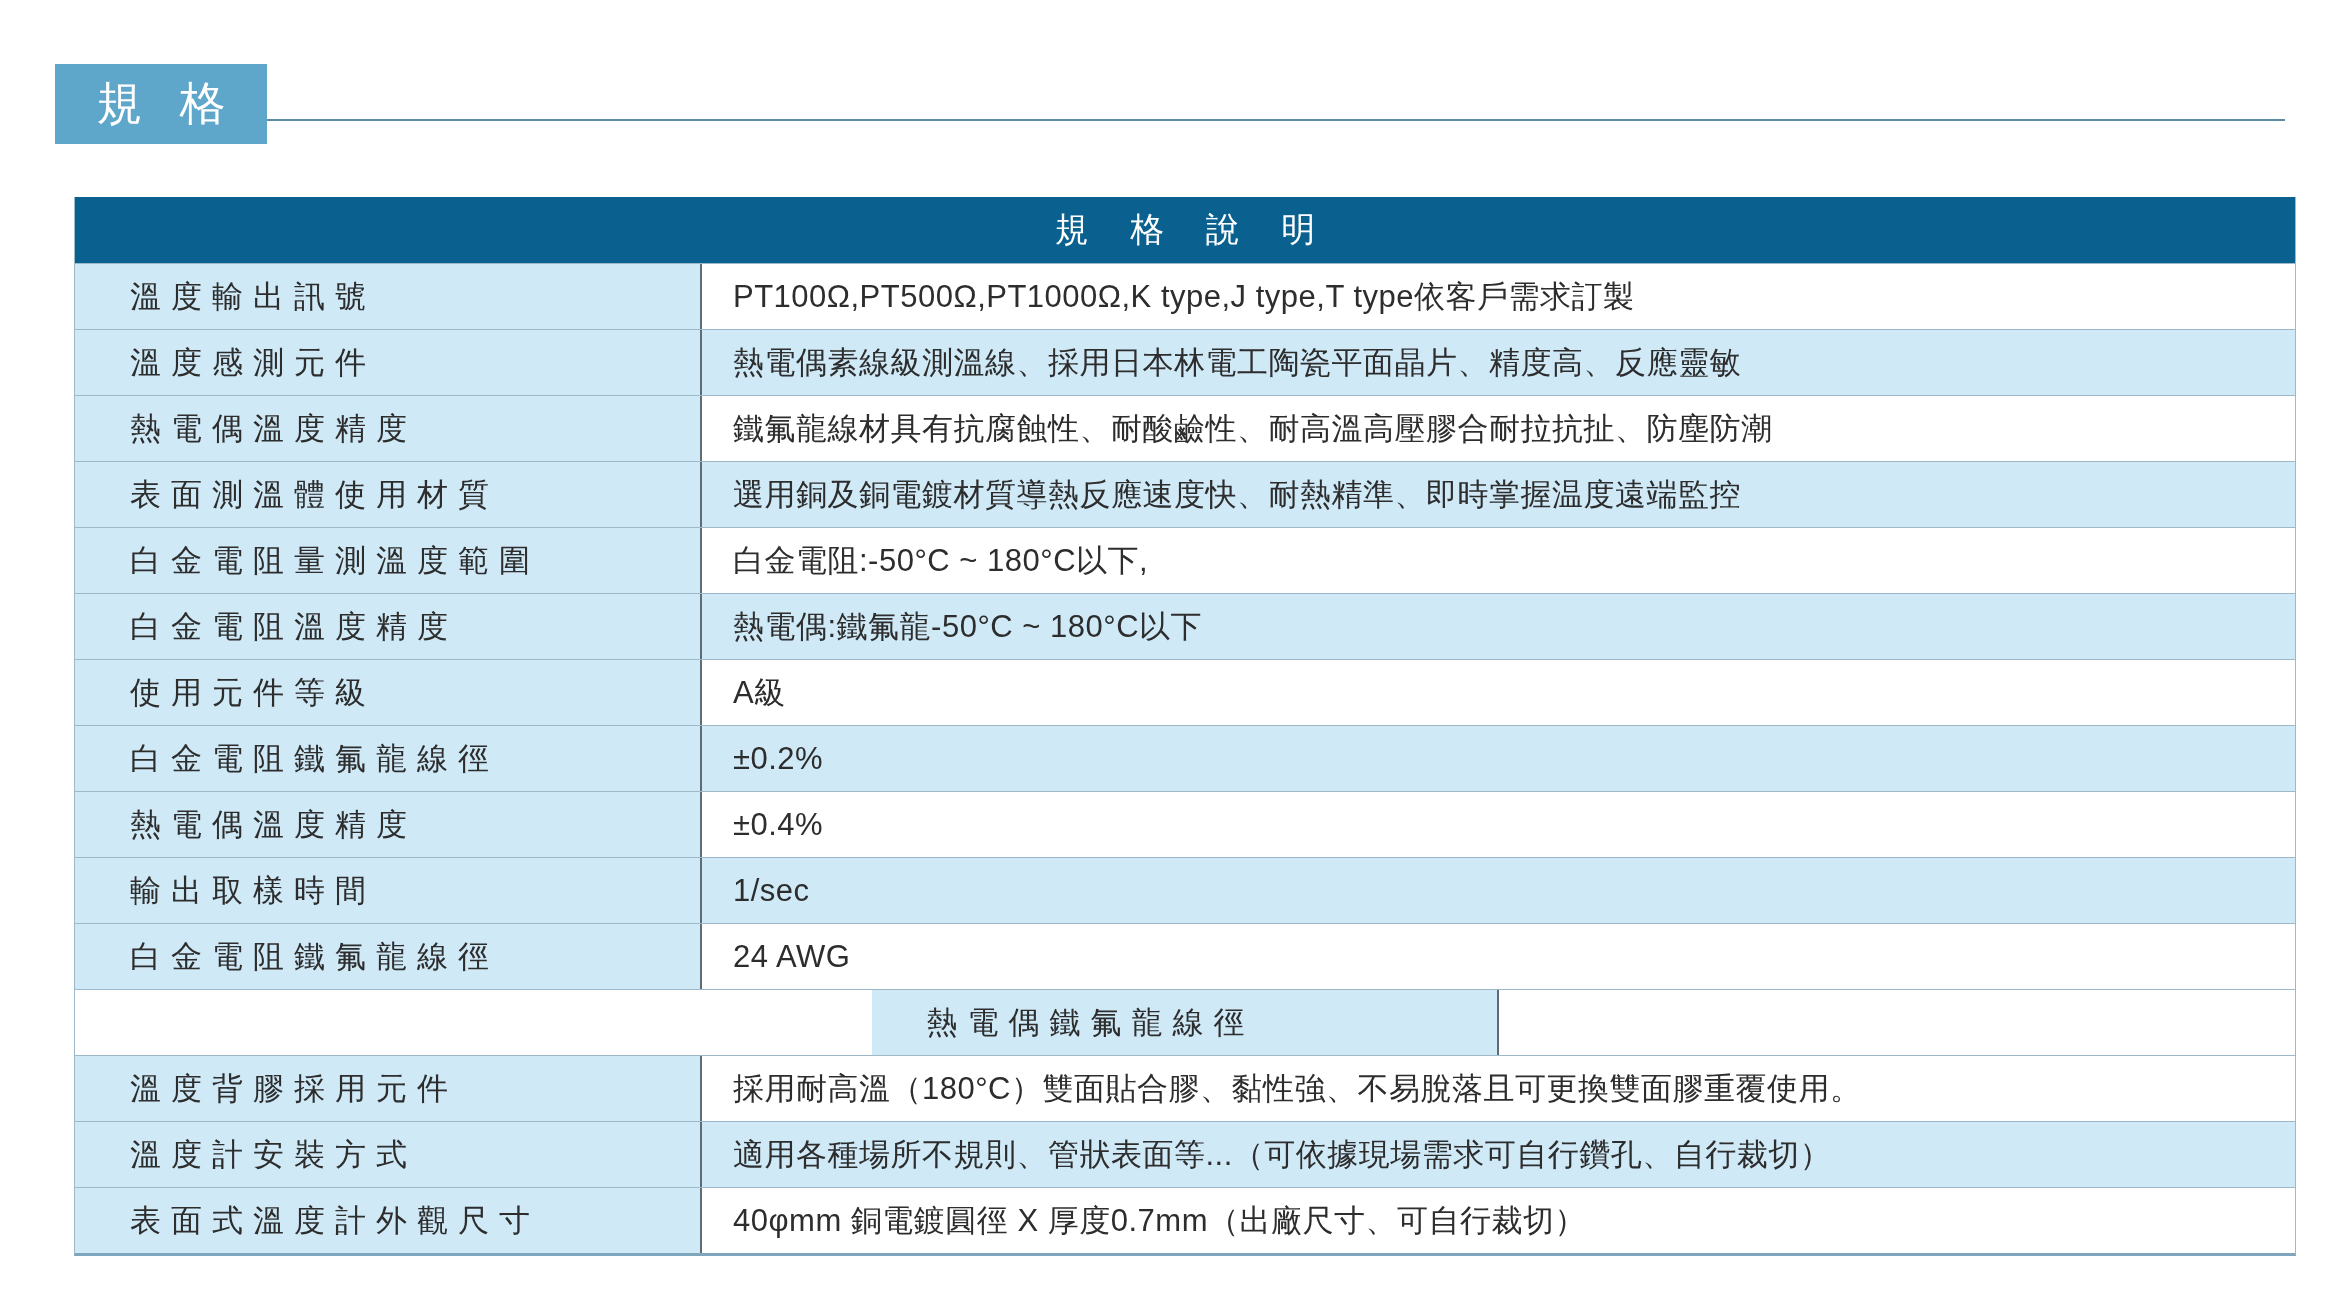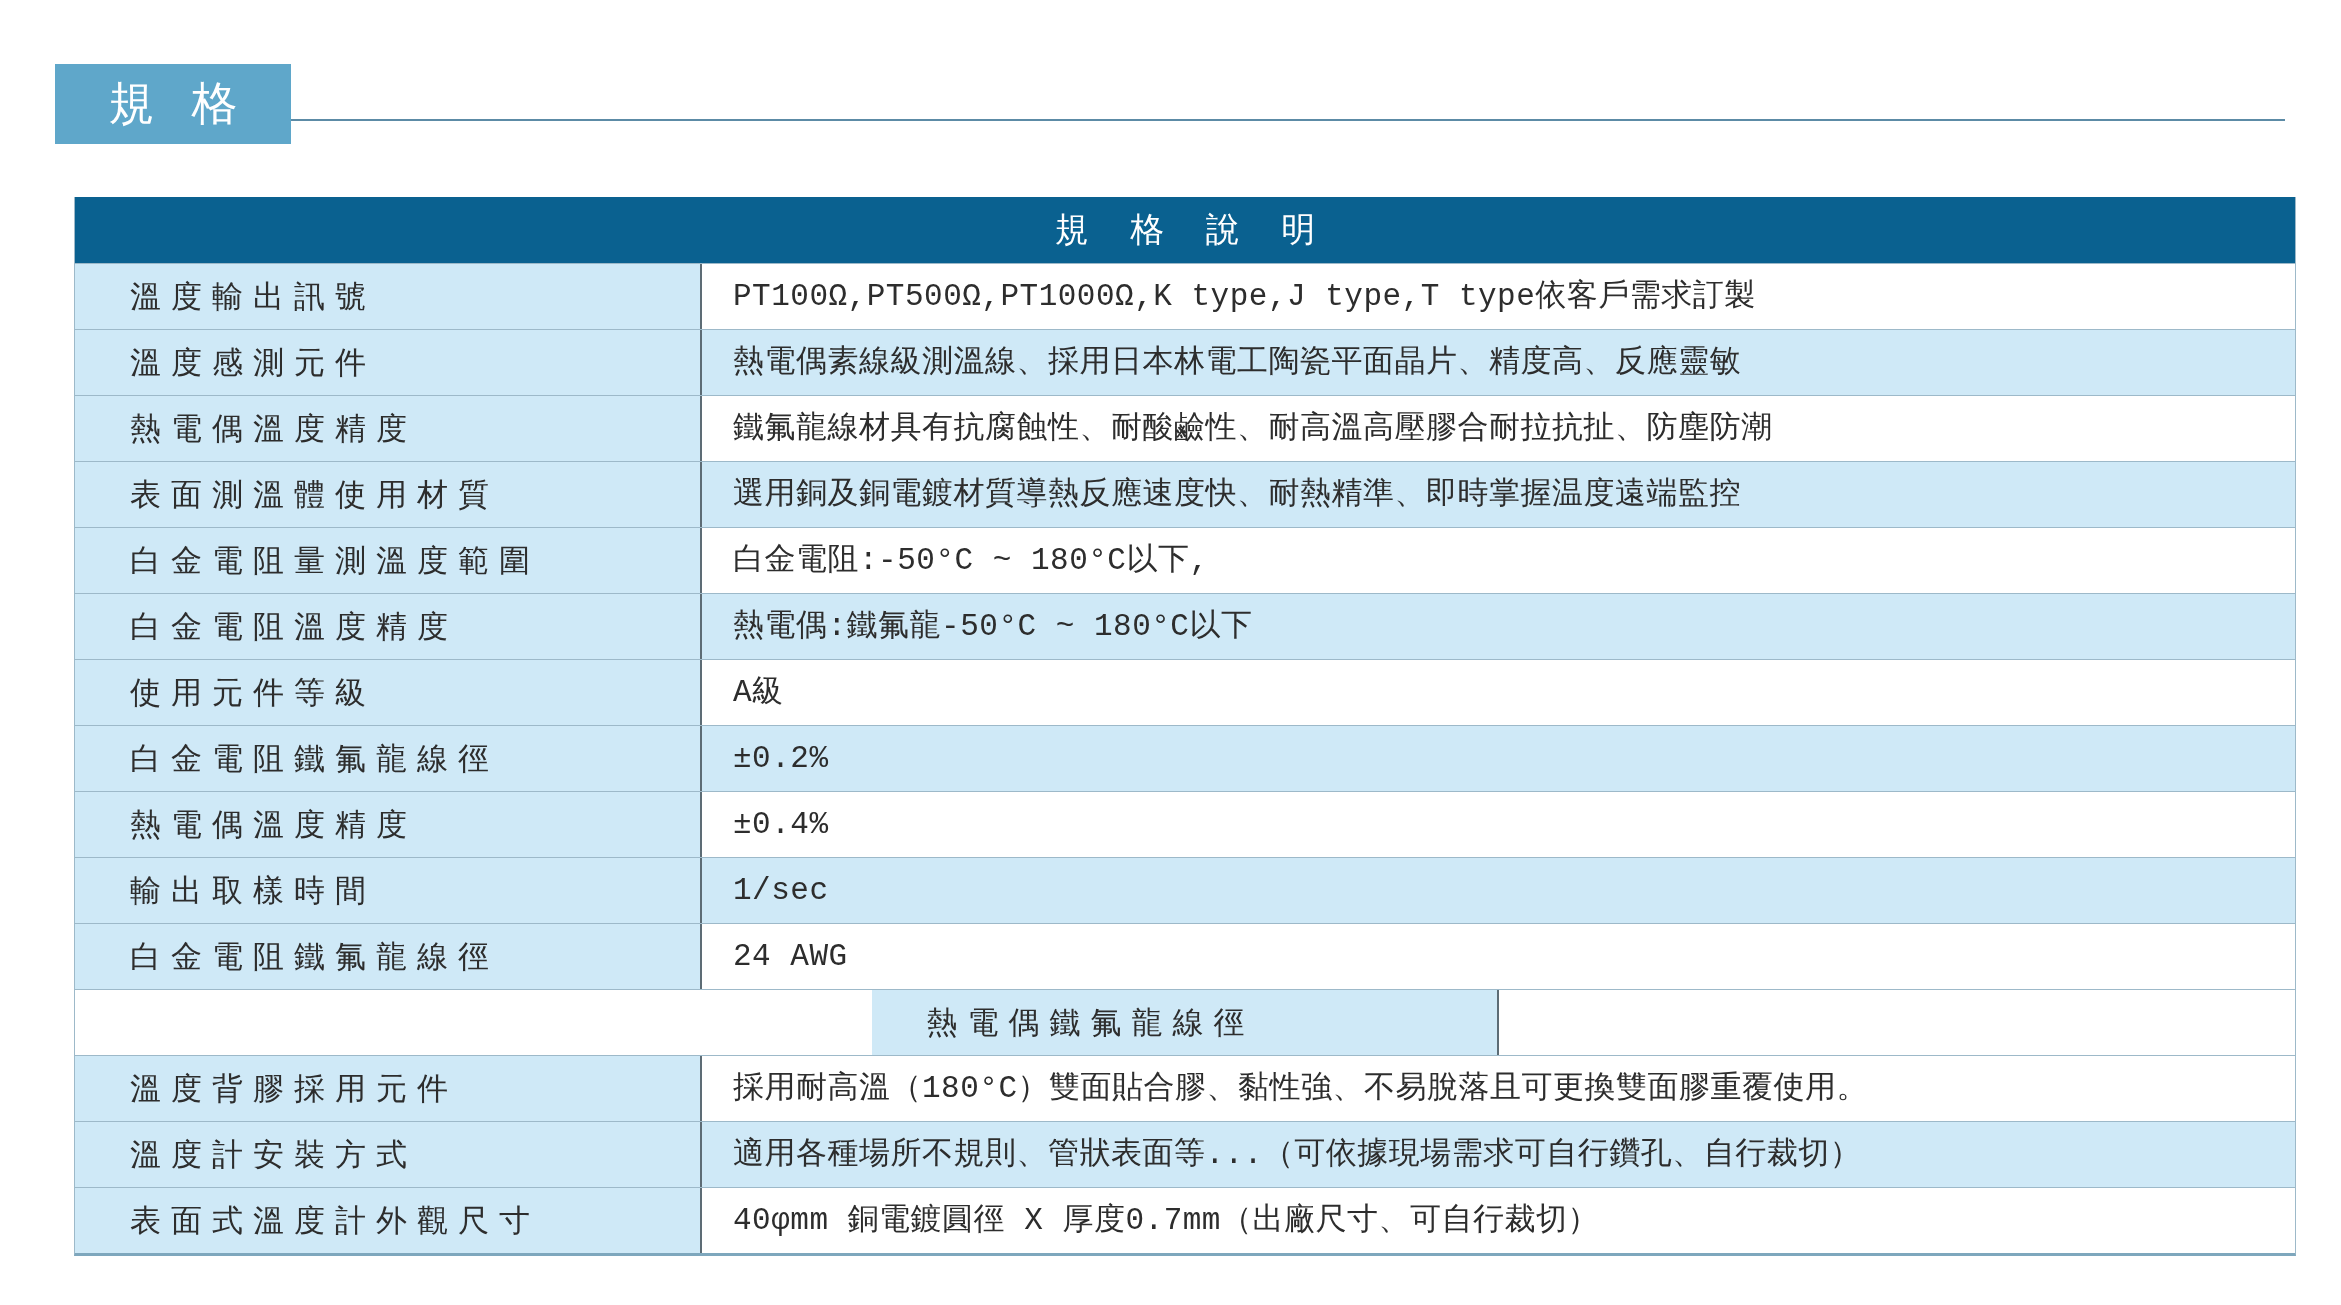--- a/index.html
+++ b/index.html
@@ -13,21 +13,21 @@
     --text:#2d2d2d;
   }
   *{box-sizing:border-box;}
   html,body{margin:0;padding:0;}
   body{
     width:2341px;height:1305px;position:relative;background:#ffffff;
     font-family:"Liberation Sans","DejaVu Sans",sans-serif;color:var(--text);
     overflow:hidden;
   }
   .section-title{
-    position:absolute;left:55px;top:64px;width:236px;height:80px;
+    position:absolute;left:55px;top:64px;width:212px;height:80px;
     background:var(--title-bg);color:#ffffff;font-size:46px;
     display:flex;align-items:center;justify-content:center;
     letter-spacing:12px;padding-left:12px;z-index:2;
   }
   .title-rule{
     position:absolute;left:267px;top:119px;width:2018px;height:2px;
     background:var(--rule);z-index:1;
   }
   .spec-table{
     position:absolute;left:74px;top:197px;width:2222px;
@@ -45,21 +45,20 @@
   }
   .cell{display:flex;align-items:center;font-size:31px;line-height:1.2;}
   .cell.label{
     flex:0 0 627px;width:627px;background:var(--lightblue);
     border-right:2px solid var(--divider);
     padding-left:55px;letter-spacing:10px;
   }
   .cell.value{
     flex:1;background:#ffffff;padding-left:31px;padding-right:10px;
     letter-spacing:0.5px;
-    font-family:Liberation Mono, monospace;
   }
   .row.alt .cell.value{background:var(--lightblue);}
 </style>
 </head>
 <body>
 
 <div class="section-title">規 格</div>
 
 <div class="title-rule"></div>
 

